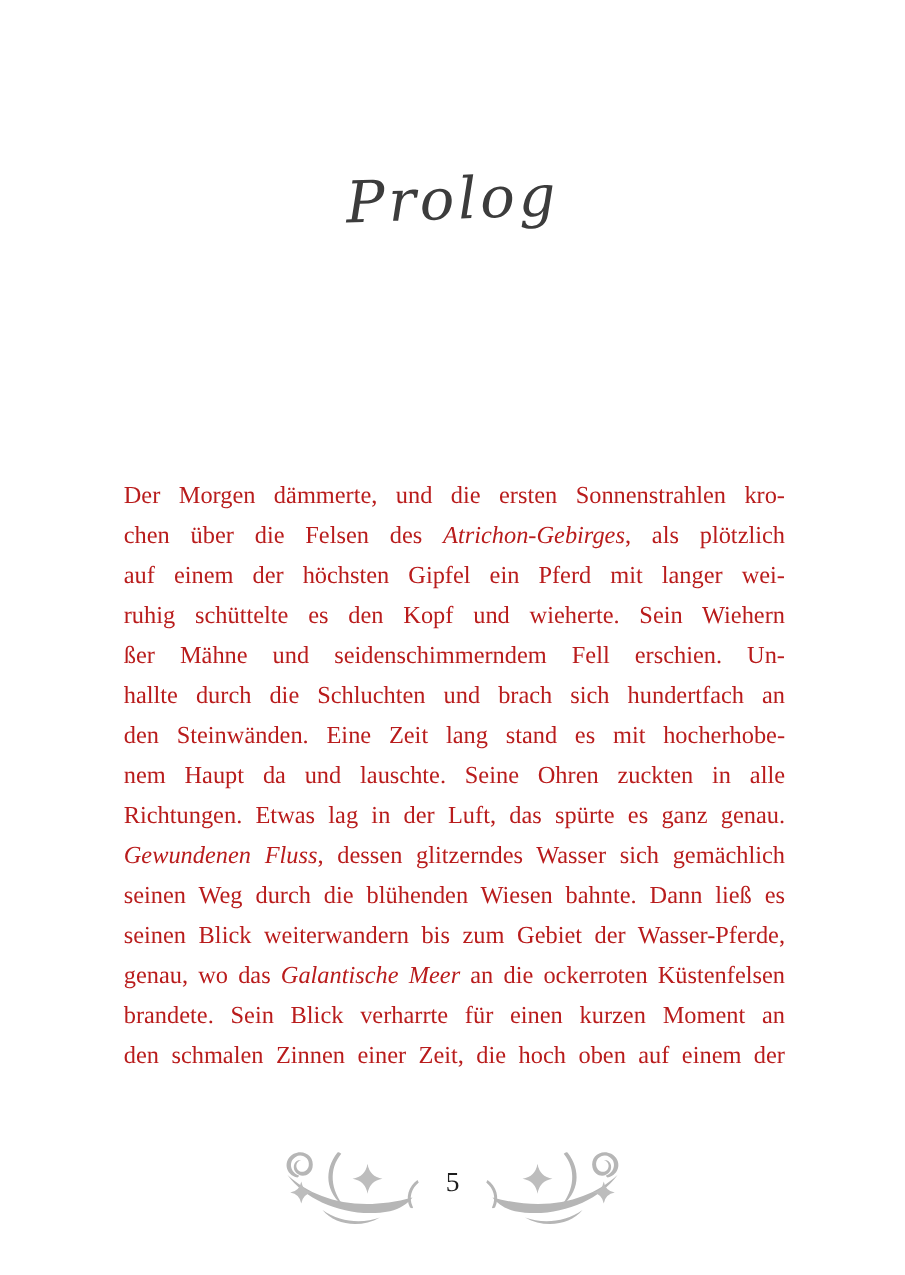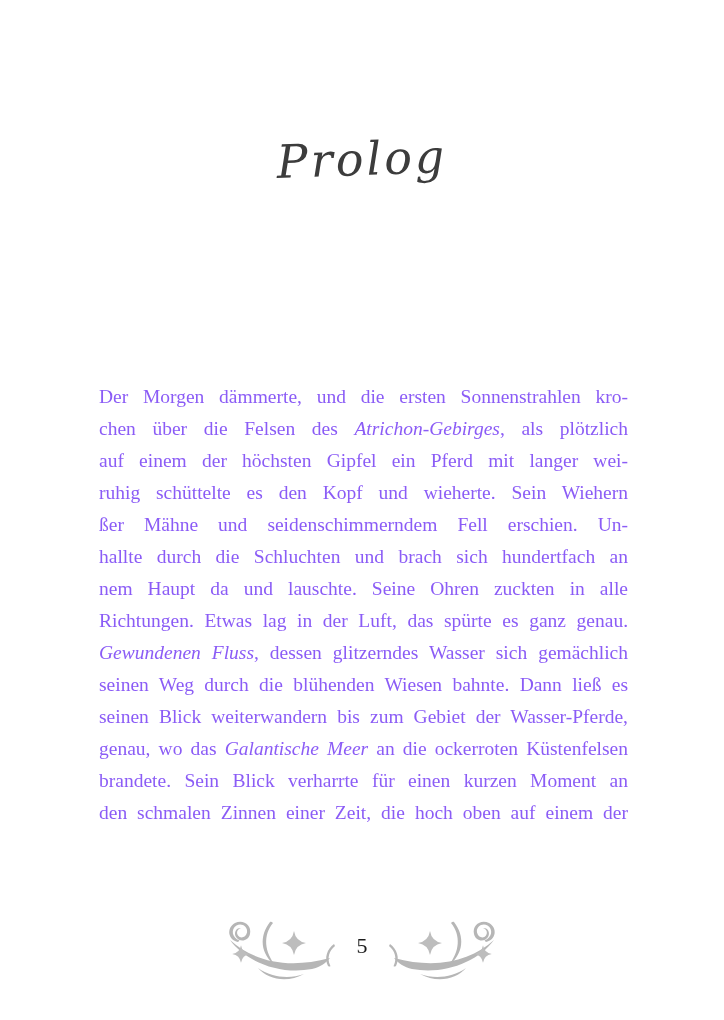--- a/index.html
+++ b/index.html
@@ -26,21 +26,21 @@
     color: #3c3c3c;
     transform: rotate(-2deg);
   }
   .body-text {
     position: absolute;
     left: 99px;
     top: 381px;
     width: 529px;
     font-size: 19.5px;
     line-height: 32px;
-    color: #8b5cf6;
+    color: #b91c1c;
   }
   .line {
     height: 32px;
     overflow: hidden;
     text-align: justify;
     text-align-last: justify;
     text-justify: inter-word;
     white-space: normal;
   }
   .line.indent { padding-left: 34px; }
@@ -72,20 +72,21 @@
 
   <h1 class="chapter-title">Prolog</h1>
 
   <div class="body-text" id="body-text">
       <div class="line"><span>Der Morgen dämmerte, und die ersten Sonnenstrahlen kro-</span></div>
       <div class="line"><span>chen über die Felsen des </span><em>Atrichon-Gebirges</em><span>, als plötzlich</span></div>
       <div class="line"><span>auf einem der höchsten Gipfel ein Pferd mit langer wei-</span></div>
       <div class="line"><span>ruhig schüttelte es den Kopf und wieherte. Sein Wiehern</span></div>
       <div class="line"><span>ßer Mähne und seidenschimmerndem Fell erschien. Un-</span></div>
       <div class="line"><span>hallte durch die Schluchten und brach sich hundertfach an</span></div>
+      <div class="line"><span>den Steinwänden. Eine Zeit lang stand es mit hocherhobe-</span></div>
       <div class="line"><span>nem Haupt da und lauschte. Seine Ohren zuckten in alle</span></div>
       <div class="line"><span>Richtungen. Etwas lag in der Luft, das spürte es ganz genau.</span></div>
       <div class="line"><em>Gewundenen Fluss</em><span>, dessen glitzerndes Wasser sich gemächlich</span></div>
       <div class="line"><span>seinen Weg durch die blühenden Wiesen bahnte. Dann ließ es</span></div>
       <div class="line"><span>seinen Blick weiterwandern bis zum Gebiet der Wasser-Pferde,</span></div>
       <div class="line"><span>genau, wo das </span><em>Galantische Meer</em><span> an die ockerroten Küstenfelsen</span></div>
       <div class="line"><span>brandete. Sein Blick verharrte für einen kurzen Moment an</span></div>
       <div class="line"><span>den schmalen Zinnen einer Zeit, die hoch oben auf einem der</span></div>
     </div>
 

